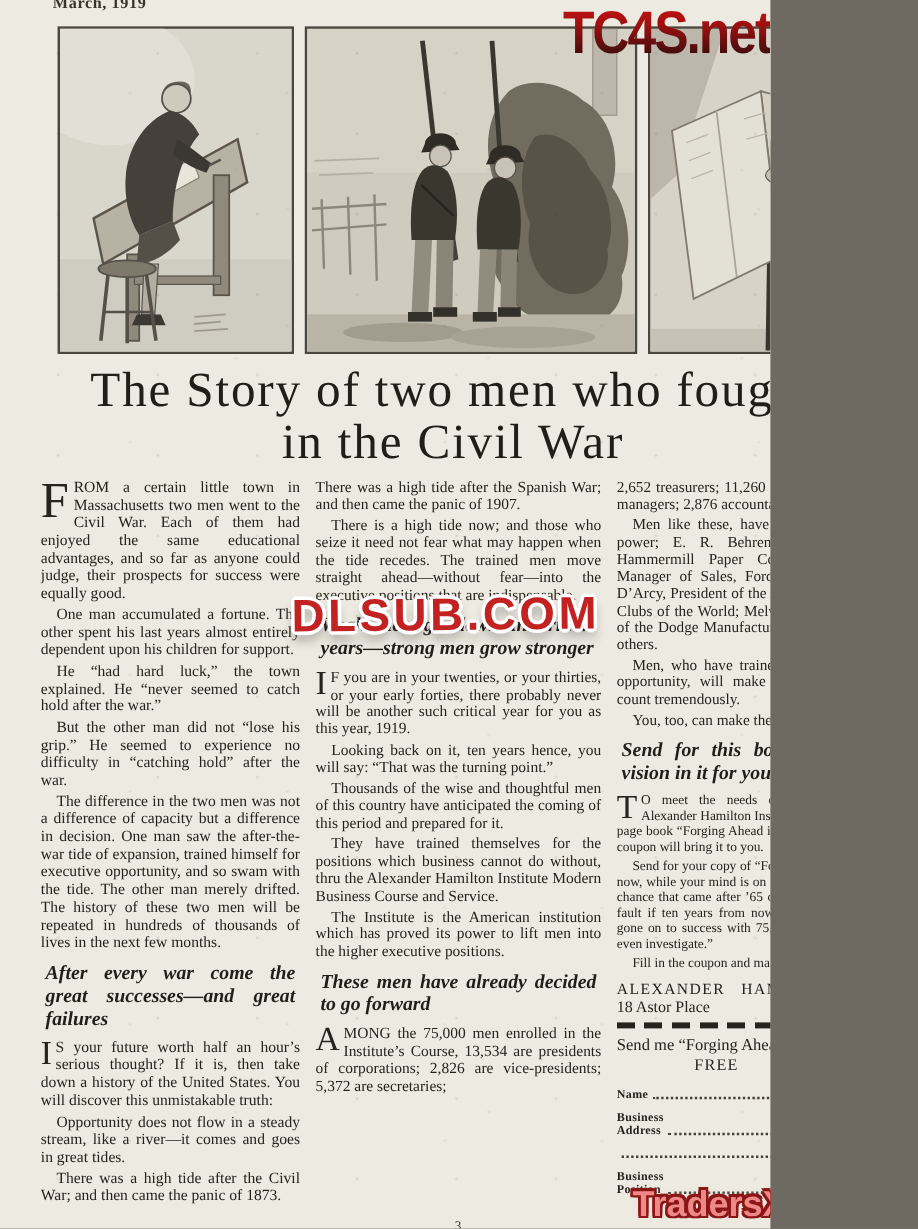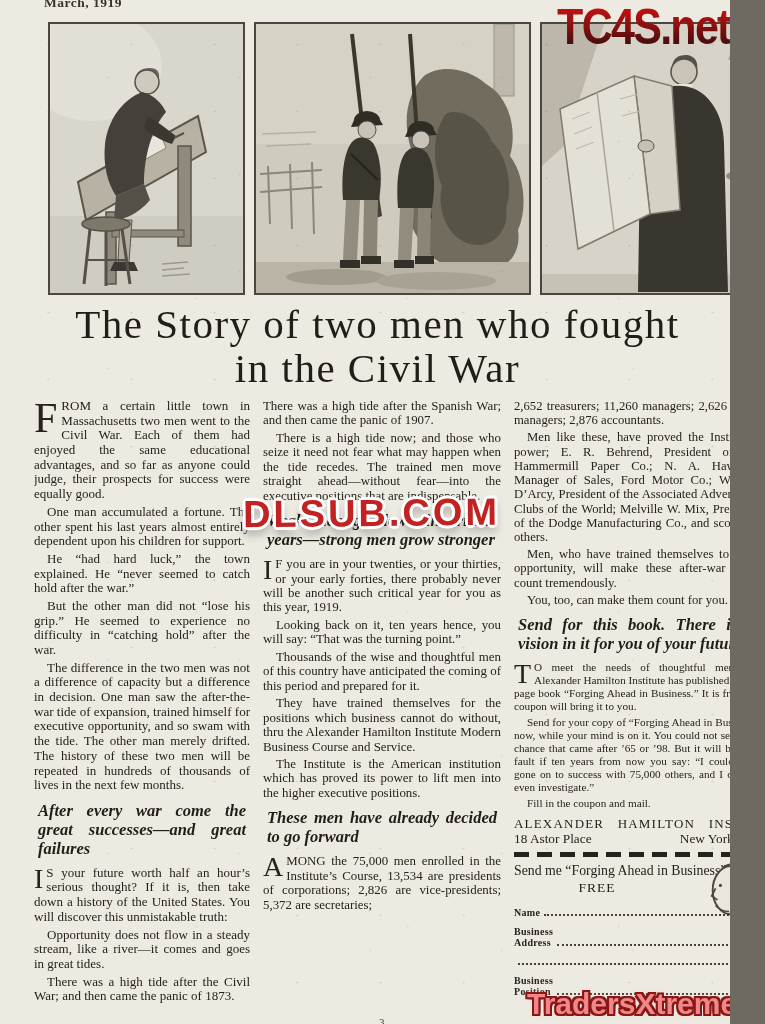--- a/index.html
+++ b/index.html
@@ -1,17 +1,17 @@
 <!DOCTYPE html>
 <html><head>
 <meta charset="utf-8">
 <style>
   html,body{margin:0;padding:0;background:#6e6a62;}
   .page{
-    position:relative;width:730px;height:1024px;overflow:hidden;
+    position:relative;width:642px;height:1024px;overflow:hidden;
     background:#edeae1;
     font-family:"Liberation Serif","DejaVu Serif",serif;
     color:#26231d;
   }
   .page::before{
     content:"";position:absolute;inset:0;pointer-events:none;z-index:25;
     background-image:
       radial-gradient(rgba(60,50,30,.10) 1px, transparent 1.6px),
       radial-gradient(rgba(60,50,30,.07) 1px, transparent 1.6px),
       radial-gradient(rgba(90,70,40,.06) 1.2px, transparent 2px);

